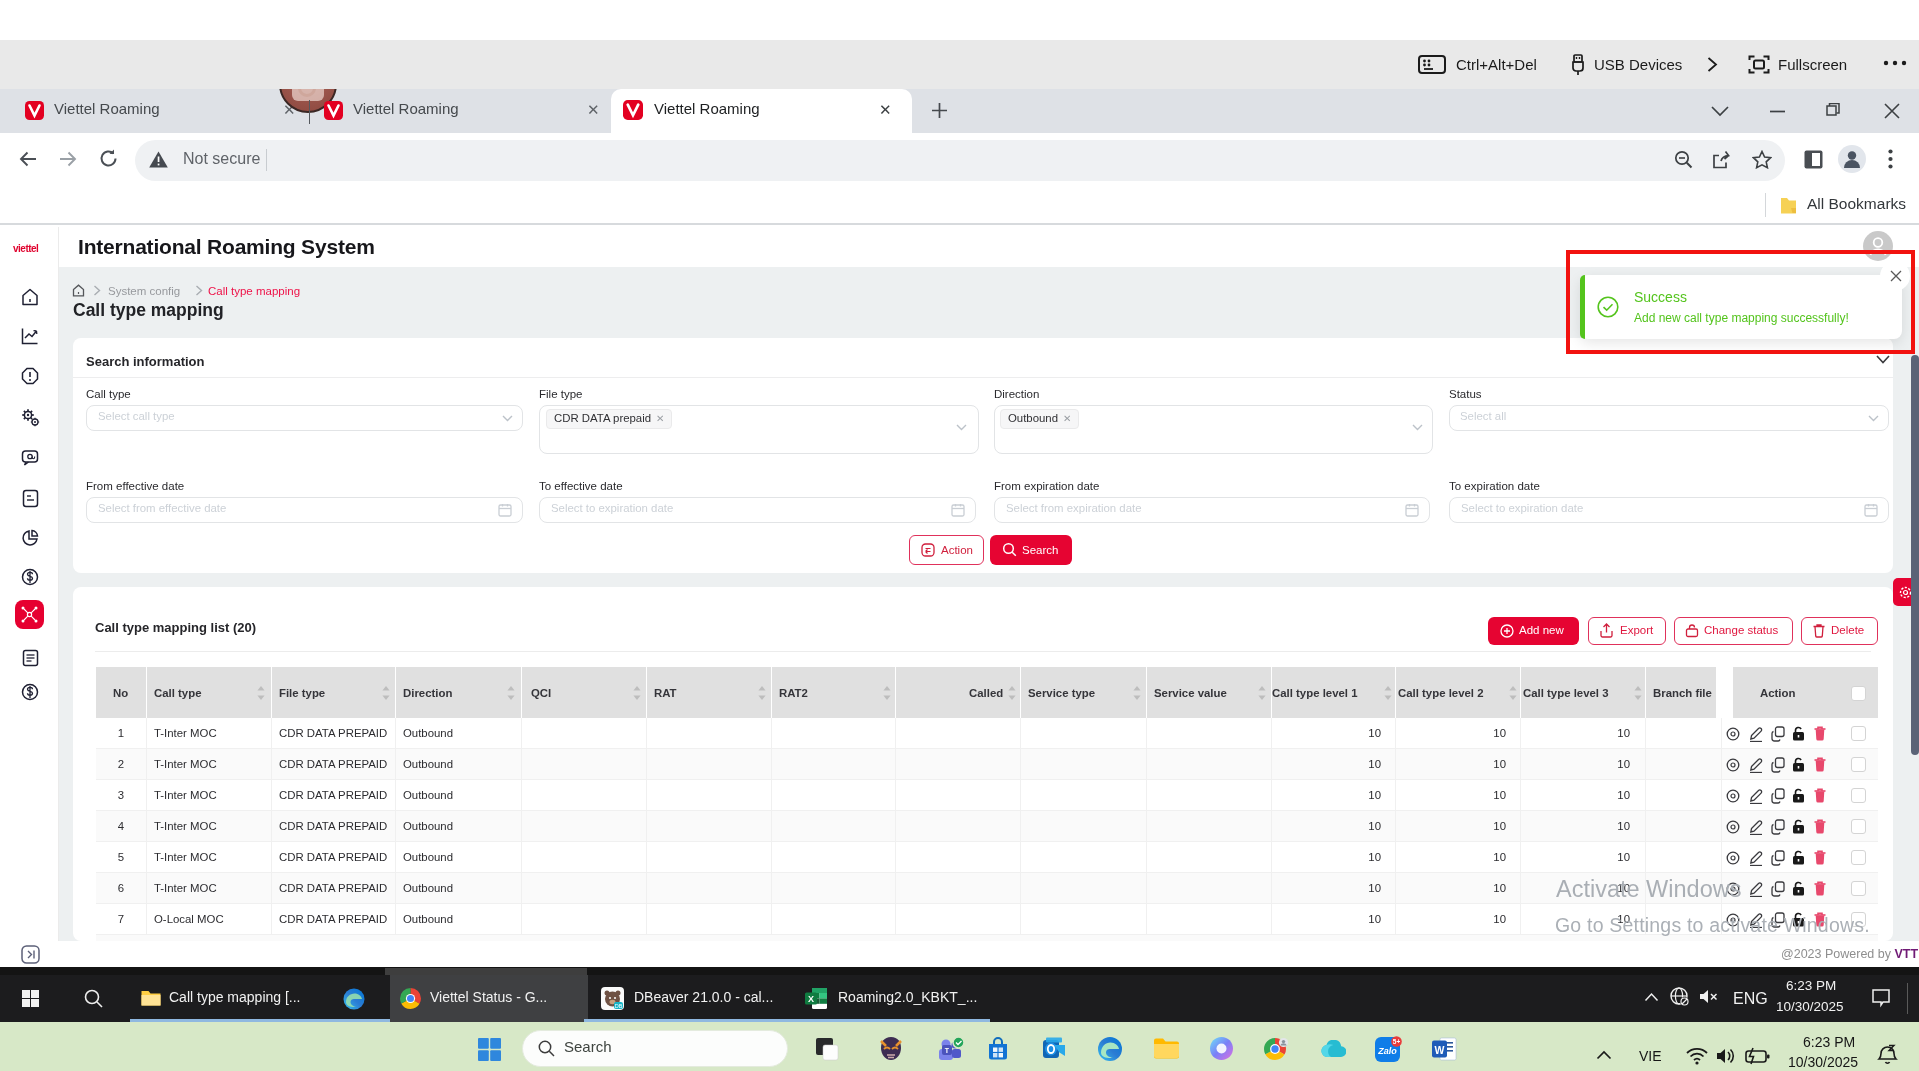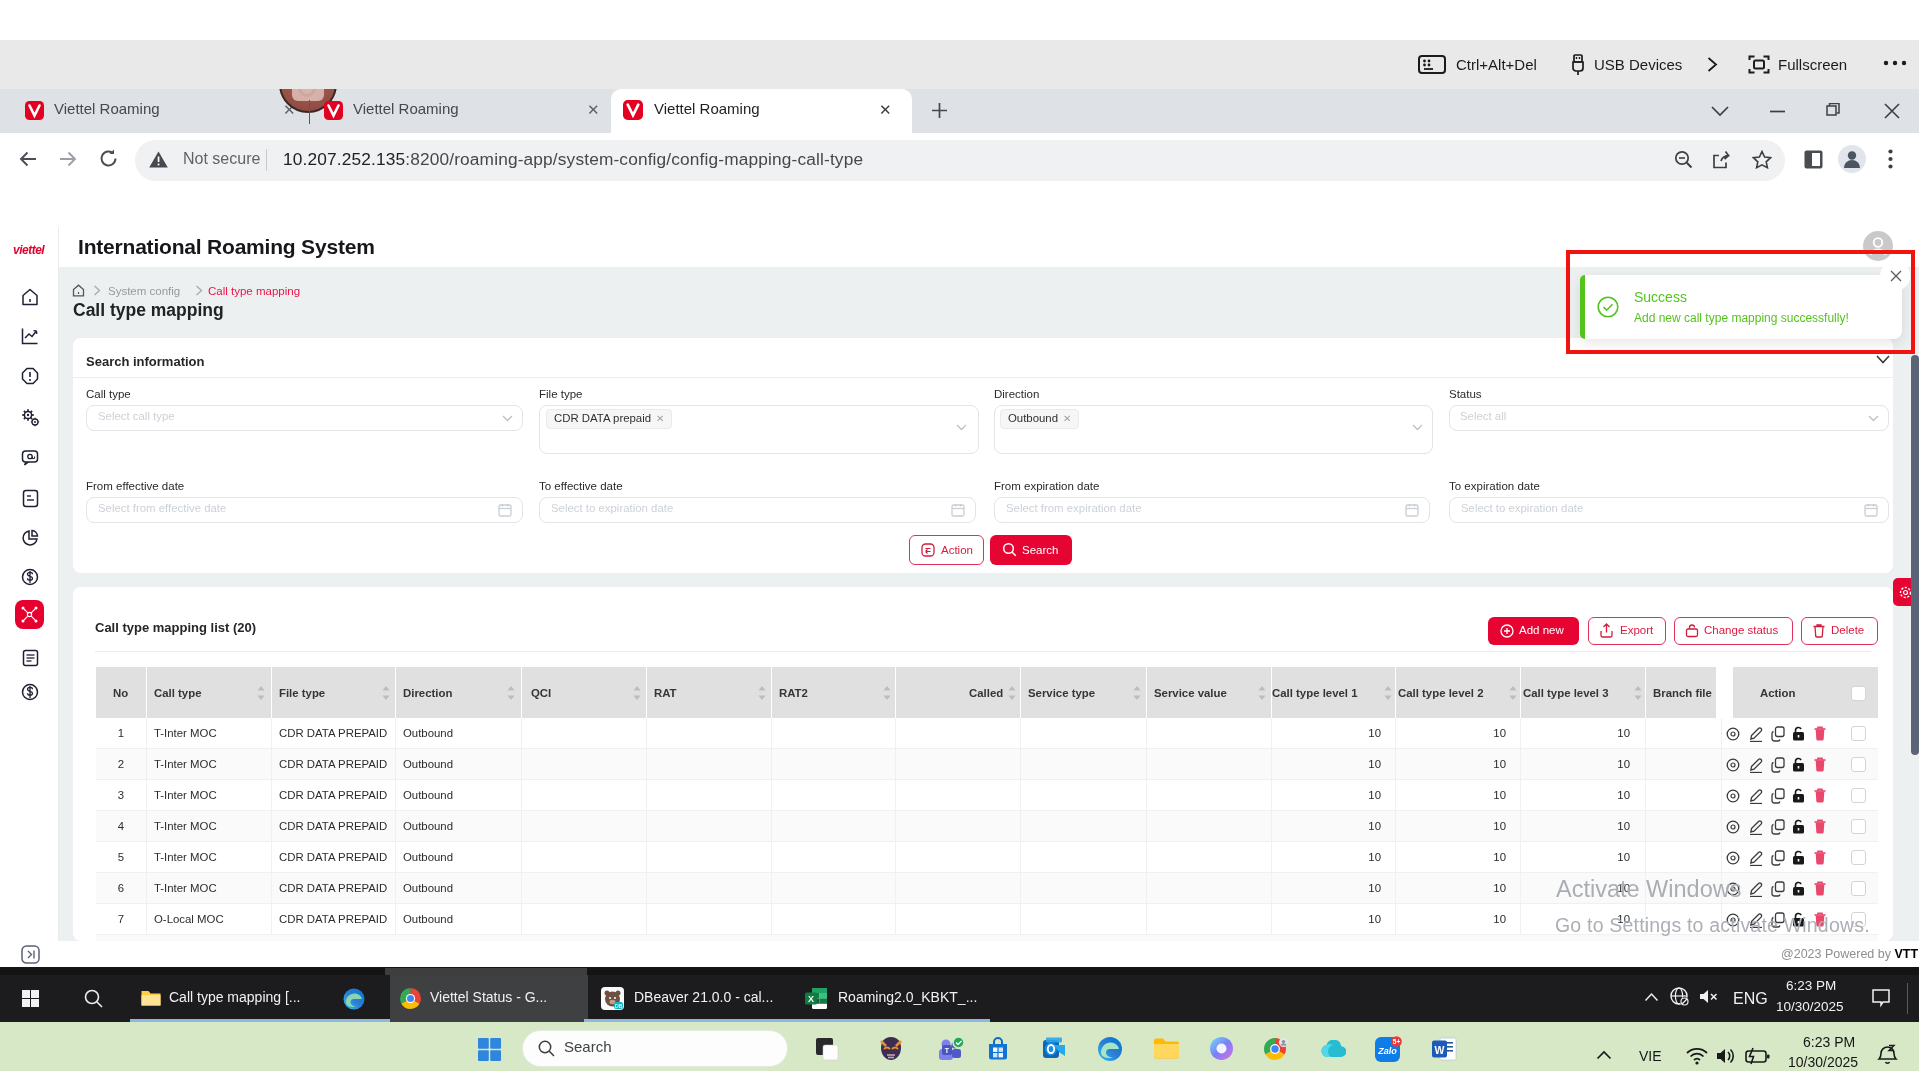--- a/index.html
+++ b/index.html
@@ -145,21 +145,20 @@
     <path d="M16.5 9.5 a7 7 0 1 1 -2.1 -5" fill="none" stroke="#4a4f55" stroke-width="2"></path>
     <path d="M15 0.5 v4.5 h-4.5" fill="#4a4f55"></path>
   </svg>
   <svg class="abs" style="left:149px;top:18px" width="19" height="17" viewBox="0 0 19 17">
     <path d="M9.5 0.5 L18.8 16.5 H0.2 Z" fill="#454a50"></path>
     <rect x="8.7" y="5.5" width="1.7" height="5.5" fill="#fff"></rect>
     <rect x="8.7" y="12.6" width="1.7" height="1.8" fill="#fff"></rect>
   </svg>
   <div class="abs" style="left:183px;top:17px;font-size:16px;color:#5f6368">Not secure</div>
   <div class="abs" style="left:266px;top:16px;width:1px;height:22px;background:#c8ccd0"></div>
-  <div class="abs" style="left:283px;top:16px;font-size:17.3px;color:#202124;white-space:nowrap;letter-spacing:0.15px">10.207.252.135<span style="color:#44494e">:8200/roaming-app/system-config/config-mapping-call-type</span></div>
 
   <svg class="abs" style="left:1674px;top:17px" width="19" height="19" viewBox="0 0 19 19">
     <circle cx="8" cy="8" r="6.2" fill="none" stroke="#3c4043" stroke-width="1.7"></circle>
     <line x1="12.8" y1="12.8" x2="17.5" y2="17.5" stroke="#3c4043" stroke-width="2"></line>
     <line x1="5" y1="8" x2="11" y2="8" stroke="#3c4043" stroke-width="1.6"></line>
   </svg>
   <svg class="abs" style="left:1712px;top:17px" width="20" height="19" viewBox="0 0 20 19">
     <path d="M7 5.5 H2 v12 h12 v-5" fill="none" stroke="#3c4043" stroke-width="1.7"></path>
     <path d="M9 11 C10 7.5 12.5 5.8 16.5 5.5 L13.5 1.5 M16.5 5.5 L12.5 9" fill="none" stroke="#3c4043" stroke-width="1.7"></path>
   </svg>
@@ -175,25 +174,33 @@
     <circle cx="14" cy="10.5" r="4.2" fill="#4a5462"></circle>
     <path d="M6 23 a8 8 0 0 1 16 0 z" fill="#4a5462"></path>
   </svg>
   <svg class="abs" style="left:1888px;top:16px" width="5" height="20" viewBox="0 0 5 20">
     <circle cx="2.5" cy="2.5" r="2.1" fill="#3c4043"></circle>
         <circle cx="2.5" cy="10" r="2.1" fill="#3c4043"></circle>
         <circle cx="2.5" cy="17.5" r="2.1" fill="#3c4043"></circle>
   </svg>
 </div>
 
+<div id="bookmarks" class="abs">
+  <div class="abs" style="left:1765px;top:5px;width:1px;height:24px;background:#d4d7da"></div>
+  <svg class="abs" style="left:1780px;top:8px" width="17" height="19" viewBox="0 0 17 19">
+    <path d="M1 2 h6 l2 2.5 h7 v13 h-15 z" fill="#f6d155"></path>
+    <path d="M11 12 h5 v5 h-3.5 z" fill="#edbe3f"></path>
+  </svg>
+  <div class="abs" style="left:1807px;top:7px;font-size:15.5px;color:#33373b">All Bookmarks</div>
+</div>
 
 <div id="appheader" class="abs"></div>
 <div id="appbody" class="abs"></div>
 <div id="sidebar" class="abs">
-  <div class="abs" style="left:13px;top:16px;font-size:12px;font-weight:bold;font-style:italic;color:#e0032e;letter-spacing:-0.5px">viettel</div>
+  <div class="abs" style="left:13px;top:16px;font-size:10px;font-weight:bold;color:#e0032e;letter-spacing:-0.5px">viettel</div>
 
   <svg class="abs" style="left:21px;top:61px" width="18" height="18" viewBox="0 0 18 18">
     <path d="M2 7.5 L9 1.5 L16 7.5 V16.5 H2 Z" fill="none" stroke="#1f2033" stroke-width="1.5" stroke-linejoin="round"></path>
     <line x1="9" y1="11" x2="9" y2="14" stroke="#1f2033" stroke-width="1.5"></line>
   </svg>
 
   <svg class="abs" style="left:21px;top:100px" width="18" height="18" viewBox="0 0 18 18">
     <path d="M1.5 1.5 V16.5 H16.5" fill="none" stroke="#1f2033" stroke-width="1.5"></path>
     <path d="M4 11 L8 7 L11 9.5 L15.5 4" fill="none" stroke="#1f2033" stroke-width="1.5"></path>
     <path d="M15.5 4 l0.3 3 M15.5 4 l-3 -0.3" stroke="#1f2033" stroke-width="1.3"></path>
@@ -735,21 +742,21 @@
 <div class="abs" style="left:1634px;top:311px;font-size:12px;color:#54c41d">Add new call type mapping successfully!</div>
 
 <div class="abs" style="left:1566px;top:250px;width:349px;height:104px;border:4px solid #f2120f"></div>
 
 <div class="abs" style="left:0;top:941px;width:1919px;height:26px;background:#fff"></div>
 <svg class="abs" style="left:21px;top:945px" width="19" height="19" viewBox="0 0 19 19">
   <rect x="1" y="1" width="17" height="17" rx="4.5" fill="none" stroke="#5c6078" stroke-width="1.5"></rect>
   <path d="M7 6 L10.5 9.5 L7 13" fill="none" stroke="#5c6078" stroke-width="1.4"></path>
   <line x1="13" y1="5.5" x2="13" y2="13.5" stroke="#5c6078" stroke-width="1.4"></line>
 </svg>
-<div class="abs" style="left:1781px;top:947px;font-size:12.5px;color:#8e8e8e">@2023 Powered by <b style="color:#000000">VTT</b></div>
+<div class="abs" style="left:1781px;top:947px;font-size:12.5px;color:#8e8e8e">@2023 Powered by <b style="color:#701a75">VTT</b></div>
 
 <div id="scrollstrip" class="abs">
       <div class="abs" style="left:385px;top:1px;width:202px;height:7px;background:#3e3e3e"></div>
     </div>
 <div id="tb1" class="abs">
 
   <svg class="abs" style="left:22px;top:15px" width="17" height="17" viewBox="0 0 17 17">
     <rect x="0" y="0" width="8" height="8" fill="#f2f2f2"></rect>
         <rect x="9" y="0" width="8" height="8" fill="#f2f2f2"></rect>
     <rect x="0" y="9" width="8" height="8" fill="#f2f2f2"></rect>

